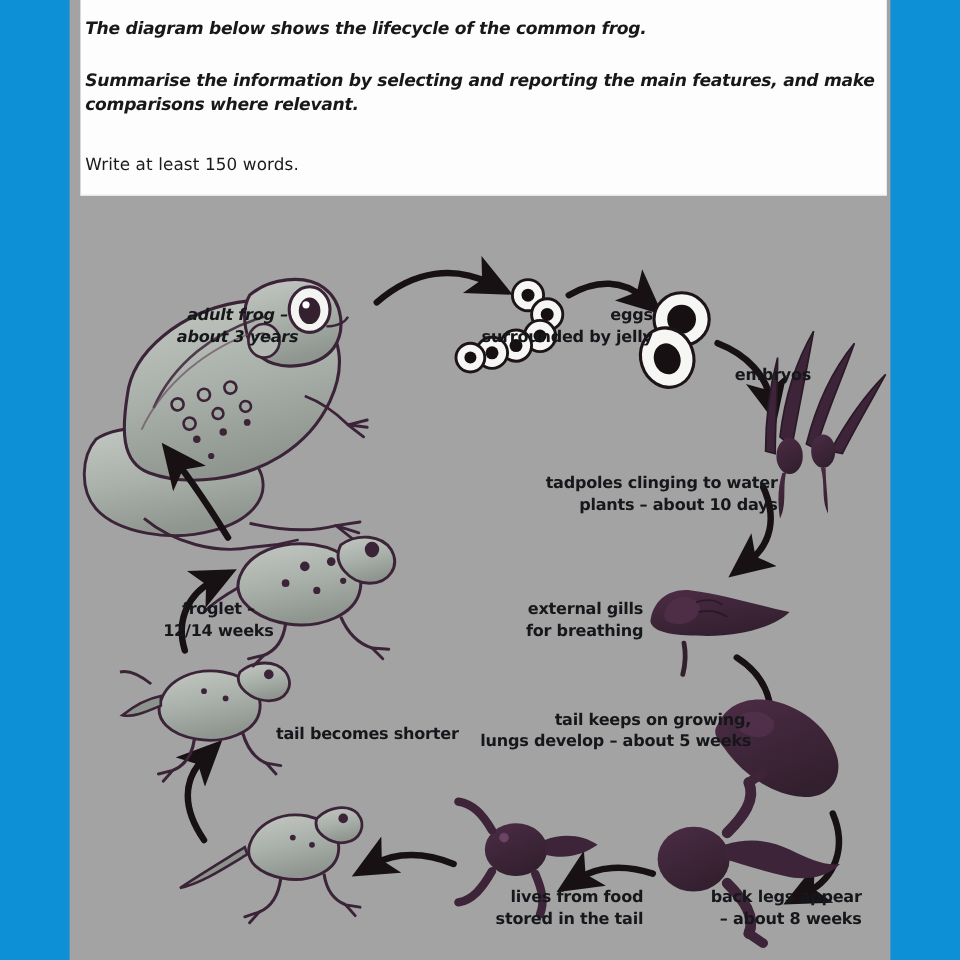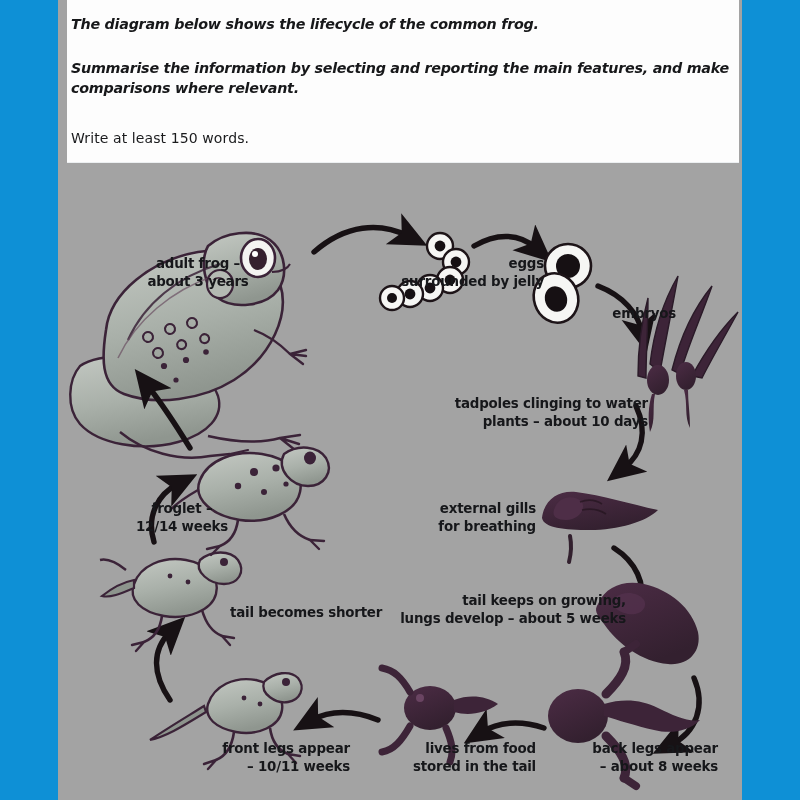--- a/index.html
+++ b/index.html
@@ -59,21 +59,21 @@
     font-weight:700;
     font-size:13.4px;
     letter-spacing:-0.2px;
     line-height:17.5px;
     color:#16171a;
     white-space:pre-line;
     text-align:right;
   }
 
   
-  #lbl-adult     {left:60px; top:75px; width:160px; text-align:center;}
+  #lbl-adult     {left:60px; top:75px; width:160px; text-align:center;font-style:italic;}
   #lbl-eggs      {left:300px;top:75px; width:186px;}
   #lbl-embryos   {left:508px;top:125px;width:110px;text-align:right;}
   #lbl-tadpoles  {left:340px;top:215px;width:250px;}
   #lbl-gills     {left:330px;top:320px;width:148px;text-align:right;}
   #lbl-tailgrow  {left:326px;top:412px;width:242px;}
   #lbl-backlegs  {left:490px;top:560px;width:170px;}
   #lbl-lives     {left:318px;top:560px;width:160px;}
   #lbl-frontlegs {left:112px;top:560px;width:180px;}
   #lbl-tailshort {left:172px;top:424px;width:160px;text-align:left;}
   #lbl-froglet   {left:62px; top:320px;width:124px;text-align:center;}
@@ -328,21 +328,19 @@
       <div class="lbl" id="lbl-tadpoles">tadpoles clinging to water
 plants – about 10 days</div>
       <div class="lbl" id="lbl-gills">external gills
 for breathing</div>
       <div class="lbl" id="lbl-tailgrow">tail keeps on growing,
 lungs develop – about 5 weeks</div>
       <div class="lbl" id="lbl-backlegs">back legs appear
 – about 8 weeks</div>
       <div class="lbl" id="lbl-lives">lives from food
 stored in the tail</div>
-      <div class="lbl" id="lbl-frontlegs">front legs appear
-– 10/11 weeks</div>
       <div class="lbl" id="lbl-tailshort">tail becomes shorter</div>
       <div class="lbl" id="lbl-froglet">froglet –
 12/14 weeks</div>
 
     </div>
   </div>
 </div>
 
 </body></html>

